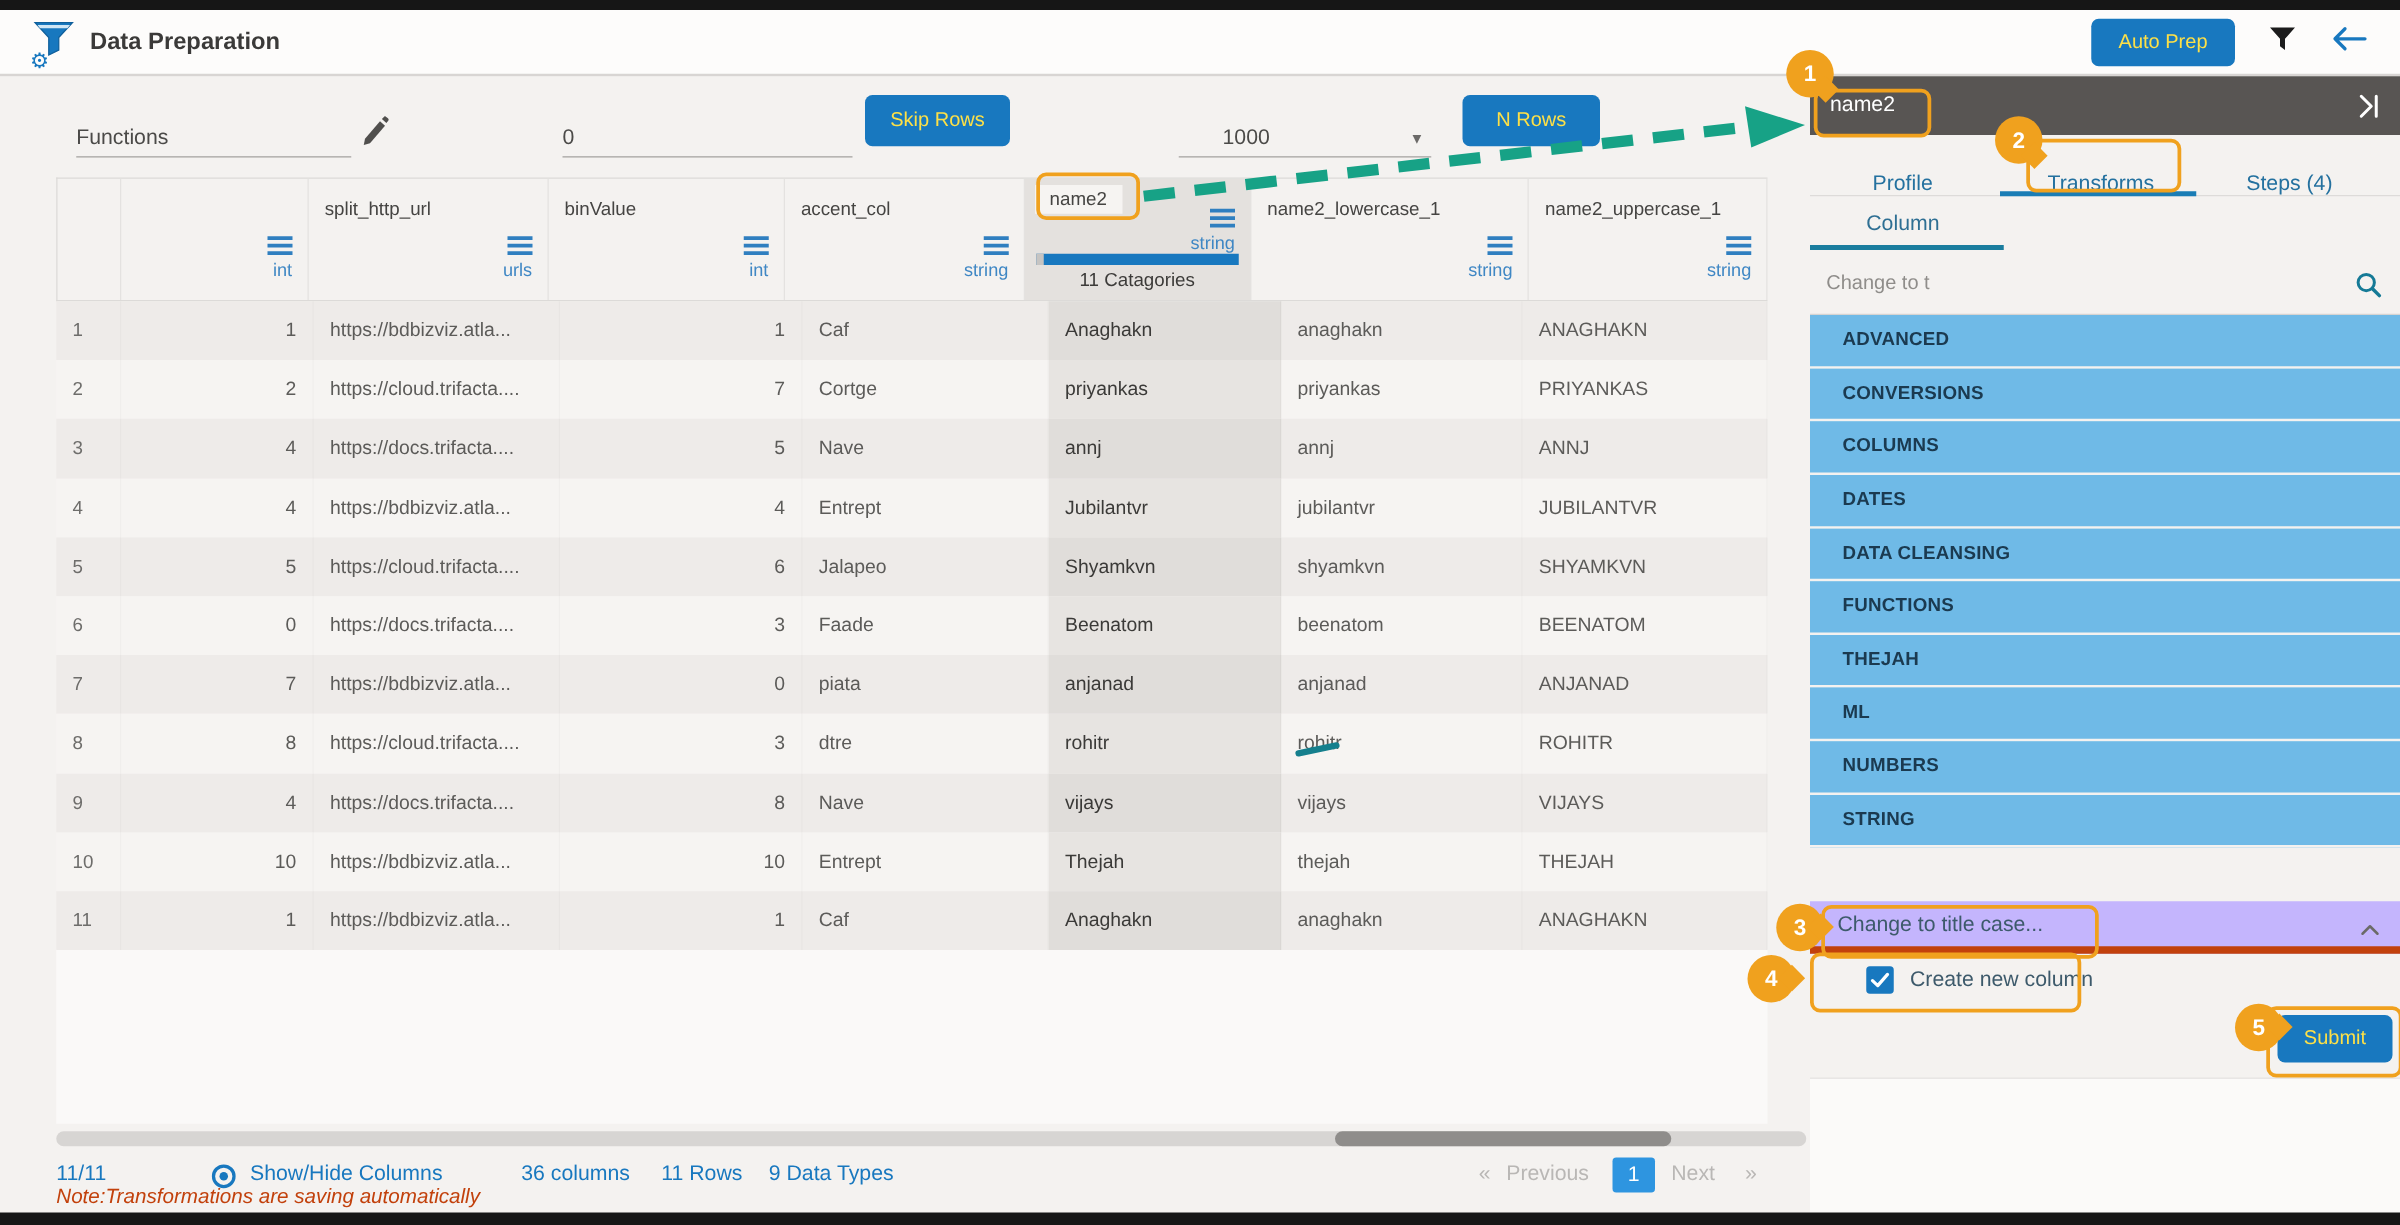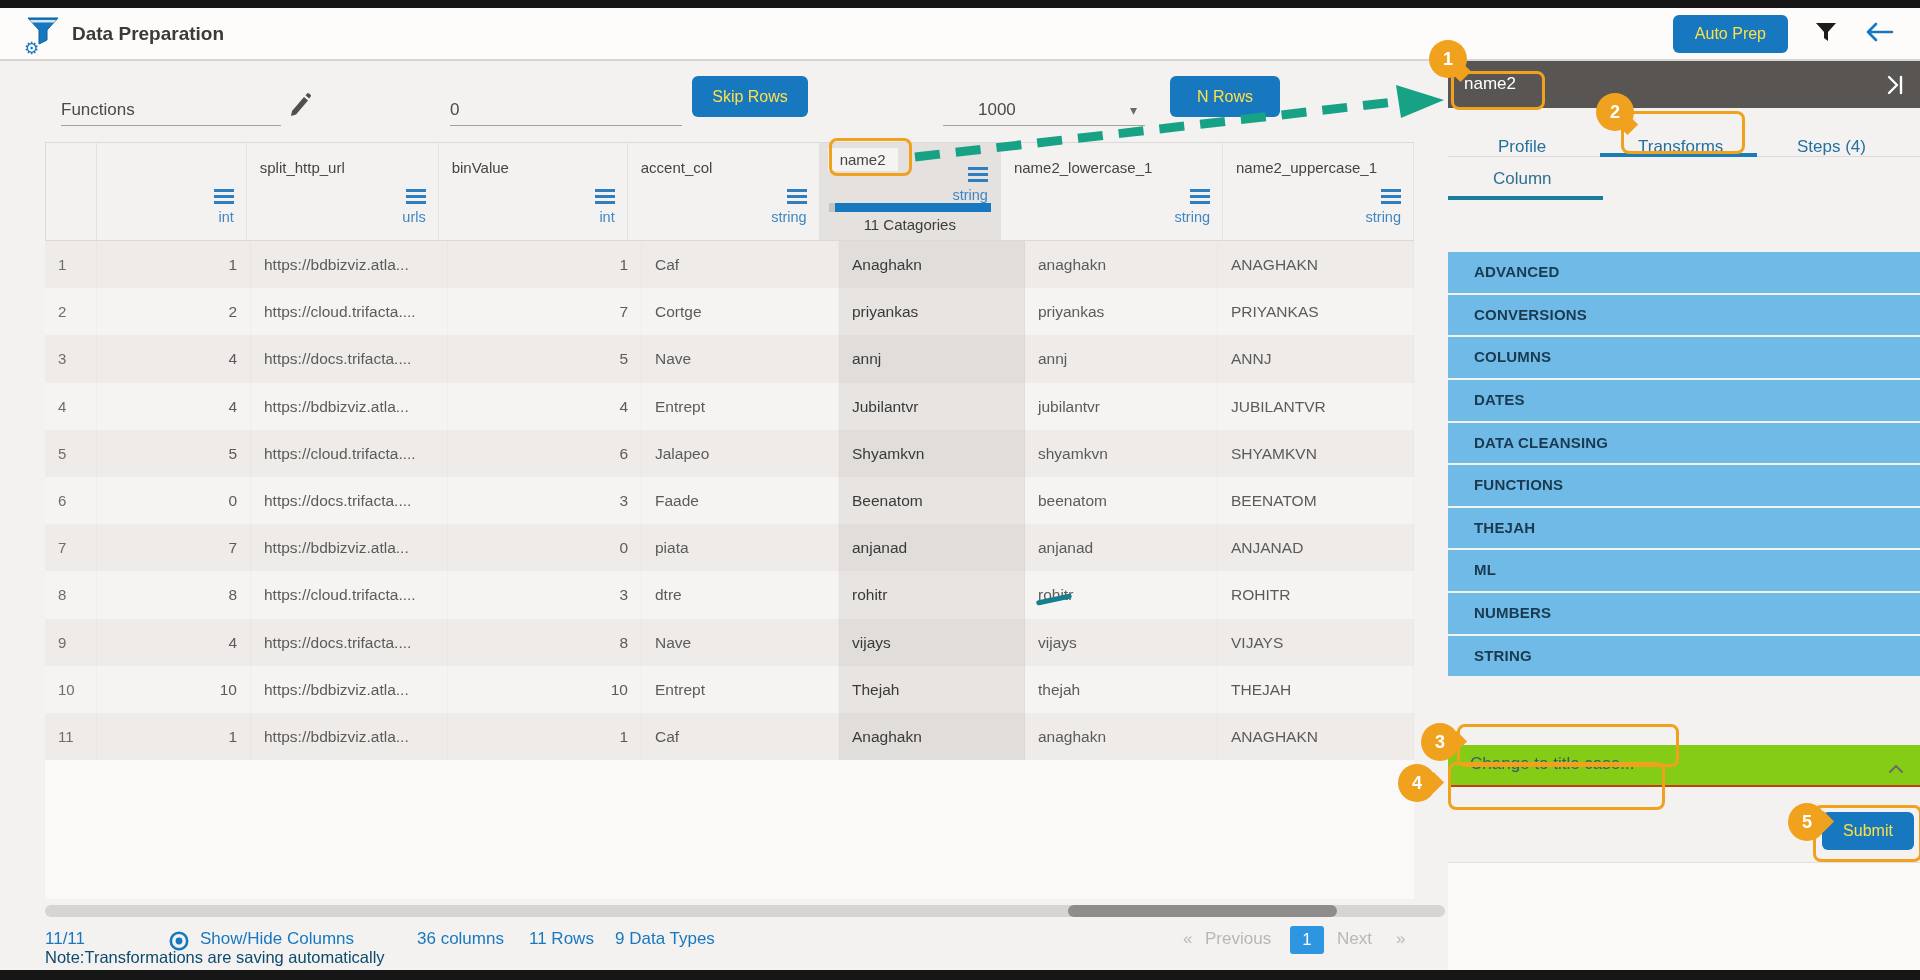--- a/index.html
+++ b/index.html
@@ -73,21 +73,21 @@
   .st-cols{left:417px;top:929px;}
   .st-rows{left:529px;top:929px;}
   .st-types{left:615px;top:929px;}
   .pg{color:#b9b7b5 !important;}
   .pg-prevg{left:1183px;top:929px;}
   .pg-prev{left:1205px;top:929px;}
   .pg-page{left:1290px;top:926px;width:34px;height:28px;background:#2e95e0;color:#fff !important;
            text-align:center;line-height:28px;border-radius:3px;font-size:16px;}
   .pg-next{left:1337px;top:929px;}
   .pg-nextg{left:1396px;top:929px;}
-  .note{position:absolute;left:45px;top:948px;font-size:16.5px;color:#0c4a6e;}
+  .note{position:absolute;left:45px;top:948px;font-size:16.5px;color:#c2410c;font-style:italic;}
 
   
   .panel{position:absolute;left:1448px;top:61px;width:472px;height:911px;background:#f4f2f0;z-index:2;}
   .p-header{position:absolute;left:0;top:0;width:100%;height:47px;background:#585553;}
   .p-colname{position:absolute;left:16px;top:13px;font-size:17px;color:#fff;}
   .p-collapse{position:absolute;right:14px;top:13px;}
   .p-tabs{position:absolute;left:0;top:47px;width:100%;height:49px;border-bottom:1px solid #dddbd9;
           box-sizing:border-box;}
   .p-tab{position:absolute;top:13px;font-size:17px;color:#24719f;cursor:pointer;margin-top:16px;}
   .p-tab.t0{left:50px;}.p-tab.t1{left:190px;}.p-tab.t2{left:349px;}
@@ -95,22 +95,22 @@
   .p-subtab{position:absolute;left:45px;top:108px;font-size:17px;color:#2e6f93;}
   .p-subtab-underline{position:absolute;left:0;top:135px;width:155px;height:4px;background:#1a7d9e;}
   .p-search{position:absolute;left:0;top:145px;width:100%;height:46px;border-bottom:1px solid #d6d4d2;
             box-sizing:border-box;background:#f4f2f0;}
   .p-search .q{position:absolute;left:13px;top:12px;font-size:16px;color:#8f8d8a;}
   .p-search .mag{position:absolute;right:13px;top:10px;}
   .p-list{position:absolute;left:0;top:191px;width:100%;margin:0;padding:0;list-style:none;}
   .p-list li{height:42.63px;box-sizing:border-box;background:#6fbae7;border-bottom:2px solid #f4f2f0;
              line-height:40px;padding-left:26px;font-size:15px;font-weight:bold;color:#1b3a50;
              letter-spacing:0.2px;cursor:pointer;}
-  .p-transform{position:absolute;left:0;top:684px;width:100%;height:42px;background:#84cc16;
-               border-bottom:2px solid #c2410c;box-sizing:border-box;cursor:pointer;}
+  .p-transform{position:absolute;left:0;top:660px;width:100%;height:42px;background:#c4b5fd;
+               border-bottom:6px solid #c2410c;box-sizing:border-box;cursor:pointer;}
   .p-transform .lbl{position:absolute;left:22px;top:9px;font-size:17px;color:#3d5a6b;}
   .p-transform .chev{position:absolute;right:16px;top:15px;}
   .p-check{position:absolute;left:0;top:702px;width:100%;height:44px;}
   .checkbox{position:absolute;left:45px;top:10px;width:22px;height:22px;background:#1878bf;
             border-radius:3px;cursor:pointer;}
   .p-check .lbl{position:absolute;left:80px;top:11px;font-size:17px;color:#3d5a6b;}
   .btn-submit{position:absolute;left:374px;top:751px;width:92px;height:38px;}
   .p-footer{position:absolute;left:0;top:801px;width:100%;height:110px;background:#fbfaf9;
             border-top:1px solid #e2e0de;box-sizing:border-box;}
 
@@ -375,40 +375,57 @@
       </span>
     </div>
     <div class="p-tabs">
       <span class="p-tab t0">Profile</span>
       <span class="p-tab t1">Transforms</span>
       <span class="p-tab t2">Steps (4)</span>
       <span class="p-tab-underline"></span>
     </div>
     <span class="p-subtab">Column</span>
     <span class="p-subtab-underline"></span>
+    <div class="p-search">
+      <span class="q">Change to t</span>
+      <span class="mag">
+        <svg width="24" height="24" viewBox="0 0 24 24">
+          <circle cx="10" cy="10" r="6.5" fill="none" stroke="#157a96" stroke-width="2.4"></circle>
+          <path d="M15 15 l5.5 5.5" stroke="#157a96" stroke-width="2.8" stroke-linecap="round"></path>
+        </svg>
+      </span>
+    </div>
     <ul class="p-list" id="plist">
         <li>ADVANCED</li>
         <li>CONVERSIONS</li>
         <li>COLUMNS</li>
         <li>DATES</li>
         <li>DATA CLEANSING</li>
         <li>FUNCTIONS</li>
         <li>THEJAH</li>
         <li>ML</li>
         <li>NUMBERS</li>
         <li>STRING</li>
       </ul>
     <div class="p-transform">
       <span class="lbl">Change to title case...</span>
       <span class="chev">
         <svg width="16" height="10" viewBox="0 0 16 10">
           <path d="M2 8 L8 2 L14 8" fill="none" stroke="#6b6a68" stroke-width="2" stroke-linecap="round" stroke-linejoin="round"></path>
         </svg>
       </span>
     </div>
+    <div class="p-check">
+      <span class="checkbox">
+        <svg width="22" height="22" viewBox="0 0 22 22">
+          <path d="M5 11.5 L9.2 15.5 L17 6.5" fill="none" stroke="#fff" stroke-width="2.6" stroke-linecap="round" stroke-linejoin="round"></path>
+        </svg>
+      </span>
+      <span class="lbl">Create new column</span>
+    </div>
     <button class="btn btn-submit">Submit</button>
     <div class="p-footer"></div>
   </div>
 
   <svg class="overlay" width="1920" height="980">
     <line x1="915" y1="157" x2="1394" y2="102" stroke="#17a286" stroke-width="9" stroke-dasharray="25 16"></line>
     <polygon points="1444,100 1396,85 1401,118" fill="#17a286"></polygon>
   </svg>
   <div class="obox ob-name2col"></div>
   <div class="obox ob-name2panel"></div>

